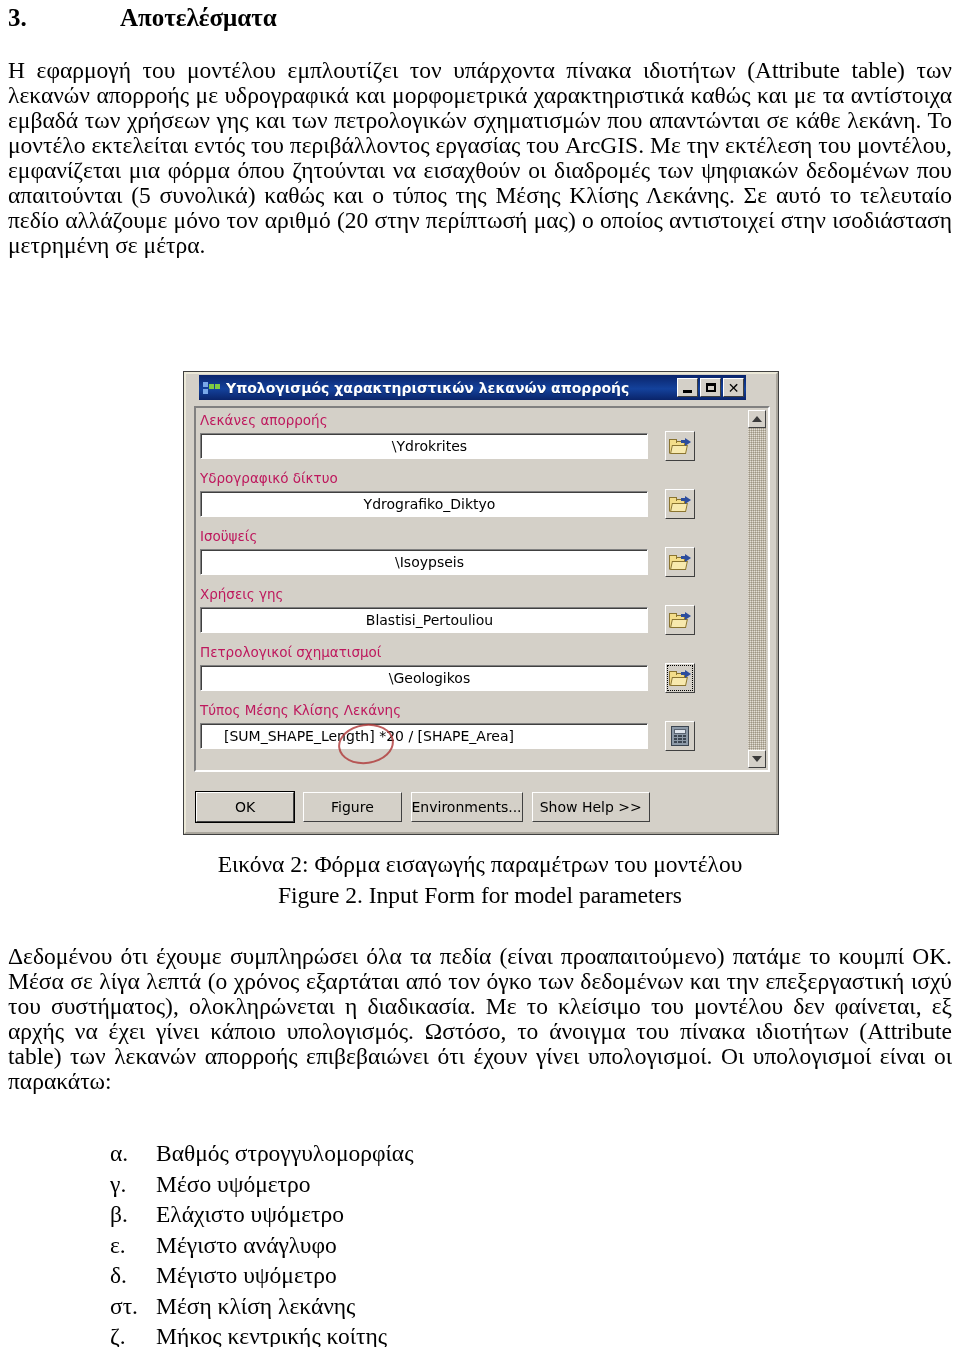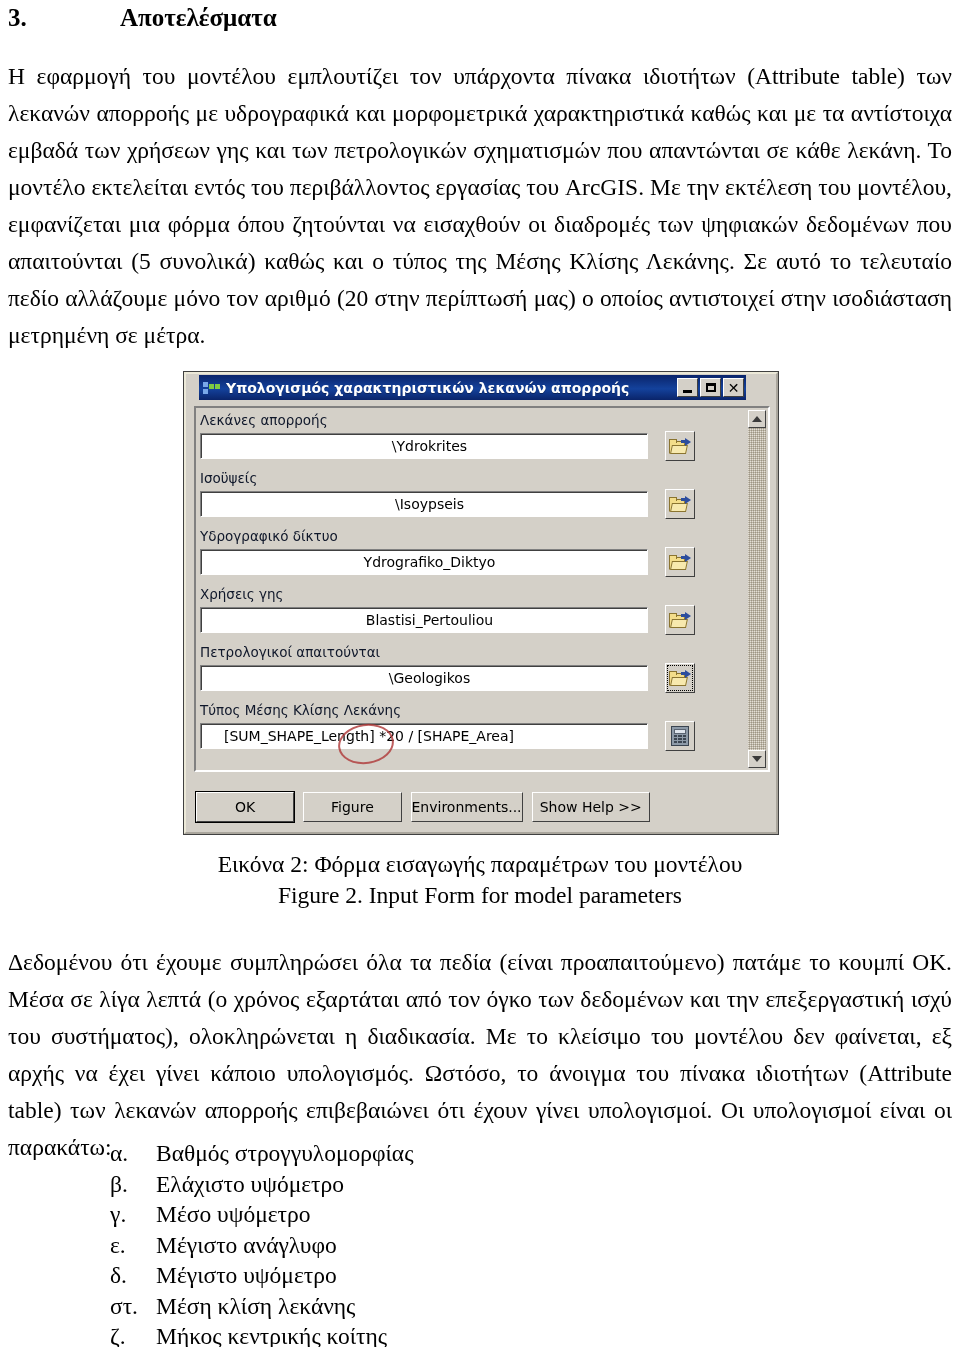--- a/index.html
+++ b/index.html
@@ -34,21 +34,21 @@
     letter-spacing: 0px;
     white-space: nowrap;
   }
   .section-head .num { display: inline-block; width: 112px; }
 
   .para {
     position: absolute;
     left: 8px;
     width: 944px;
     font-size: 23.5px;
-    line-height: 37px;
+    line-height: 25px;
     text-align: justify;
     text-justify: inter-word;
   }
   .para.p1 { top: 58px; }
   .para.p2 { top: 944px; }
 
   
   .dialog {
     position: absolute;
     left: 183px;
@@ -137,21 +137,21 @@
     width: 545px;
     height: 356px;
   }
   .field-row {
     position: relative;
     height: 58px;
   }
   .field-row.formula { height: 56px; }
   .field-label {
     font-size: 13.5px;
-    color: #0f172a;
+    color: #be185d;
     line-height: 18px;
     height: 20px;
     white-space: nowrap;
   }
   .field-input-line {
     display: flex;
     align-items: center;
   }
   .field-input {
     width: 448px;
@@ -414,39 +414,39 @@
                   <i class="tab"></i>
                   <i class="front"></i>
                   <i class="arrow-stem"></i>
                   <i class="arrow"></i>
               </span>
             </div>
           </div>
         </div>
 
         <div class="field-row">
-          <div class="field-label">Ισοϋψείς</div>
+          <div class="field-label">Υδρογραφικό δίκτυο</div>
           <div class="field-input-line">
-            <div class="field-input">\Isoypseis</div>
+            <div class="field-input">Ydrografiko_Diktyo</div>
             <div class="browse-btn">
               <span class="folder">
                 <i class="back"></i>
                   <i class="tab"></i>
                   <i class="front"></i>
                   <i class="arrow-stem"></i>
                   <i class="arrow"></i>
               </span>
             </div>
           </div>
         </div>
 
         <div class="field-row">
-          <div class="field-label">Υδρογραφικό δίκτυο</div>
+          <div class="field-label">Ισοϋψείς</div>
           <div class="field-input-line">
-            <div class="field-input">Ydrografiko_Diktyo</div>
+            <div class="field-input">\Isoypseis</div>
             <div class="browse-btn">
               <span class="folder">
                 <i class="back"></i>
                   <i class="tab"></i>
                   <i class="front"></i>
                   <i class="arrow-stem"></i>
                   <i class="arrow"></i>
               </span>
             </div>
           </div>
@@ -462,21 +462,21 @@
                   <i class="tab"></i>
                   <i class="front"></i>
                   <i class="arrow-stem"></i>
                   <i class="arrow"></i>
               </span>
             </div>
           </div>
         </div>
 
         <div class="field-row">
-          <div class="field-label">Πετρολογικοί απαιτούνται</div>
+          <div class="field-label">Πετρολογικοί σχηματισμοί</div>
           <div class="field-input-line">
             <div class="field-input">\Geologikos</div>
             <div class="browse-btn focused">
               <span class="folder">
                 <i class="back"></i>
                   <i class="tab"></i>
                   <i class="front"></i>
                   <i class="arrow-stem"></i>
                   <i class="arrow"></i>
               </span>
@@ -535,26 +535,26 @@
     <div>Figure 2. Input Form for model parameters</div>
   </div>
 
   <div class="para p2">Δεδομένου ότι έχουμε συμπληρώσει όλα τα πεδία (είναι προαπαιτούμενο) πατάμε το κουμπί ΟΚ. Μέσα σε λίγα λεπτά (ο χρόνος εξαρτάται από τον όγκο των δεδομένων και την επεξεργαστική ισχύ του συστήματος), ολοκληρώνεται η διαδικασία. Με το κλείσιμο του μοντέλου δεν φαίνεται, εξ αρχής να έχει γίνει κάποιο υπολογισμός. Ωστόσο, το άνοιγμα του πίνακα ιδιοτήτων (Attribute table) των λεκανών απορροής επιβεβαιώνει ότι έχουν γίνει υπολογισμοί. Οι υπολογισμοί είναι οι παρακάτω:</div>
 
   <div class="list">
     <div class="li">
       <span class="marker">α.</span><span>Βαθμός στρογγυλομορφίας</span>
     </div>
     <div class="li">
+      <span class="marker">γ.</span><span>Μέσο υψόμετρο</span>
+    </div>
+    <div class="li">
       <span class="marker">β.</span><span>Ελάχιστο υψόμετρο</span>
     </div>
     <div class="li">
-      <span class="marker">γ.</span><span>Μέσο υψόμετρο</span>
-    </div>
-    <div class="li">
       <span class="marker">ε.</span><span>Μέγιστο ανάγλυφο</span>
     </div>
     <div class="li">
       <span class="marker">δ.</span><span>Μέγιστο υψόμετρο</span>
     </div>
     <div class="li">
       <span class="marker">στ.</span><span>Μέση κλίση λεκάνης</span>
     </div>
     <div class="li">
       <span class="marker">ζ.</span><span>Μήκος κεντρικής κοίτης</span>

